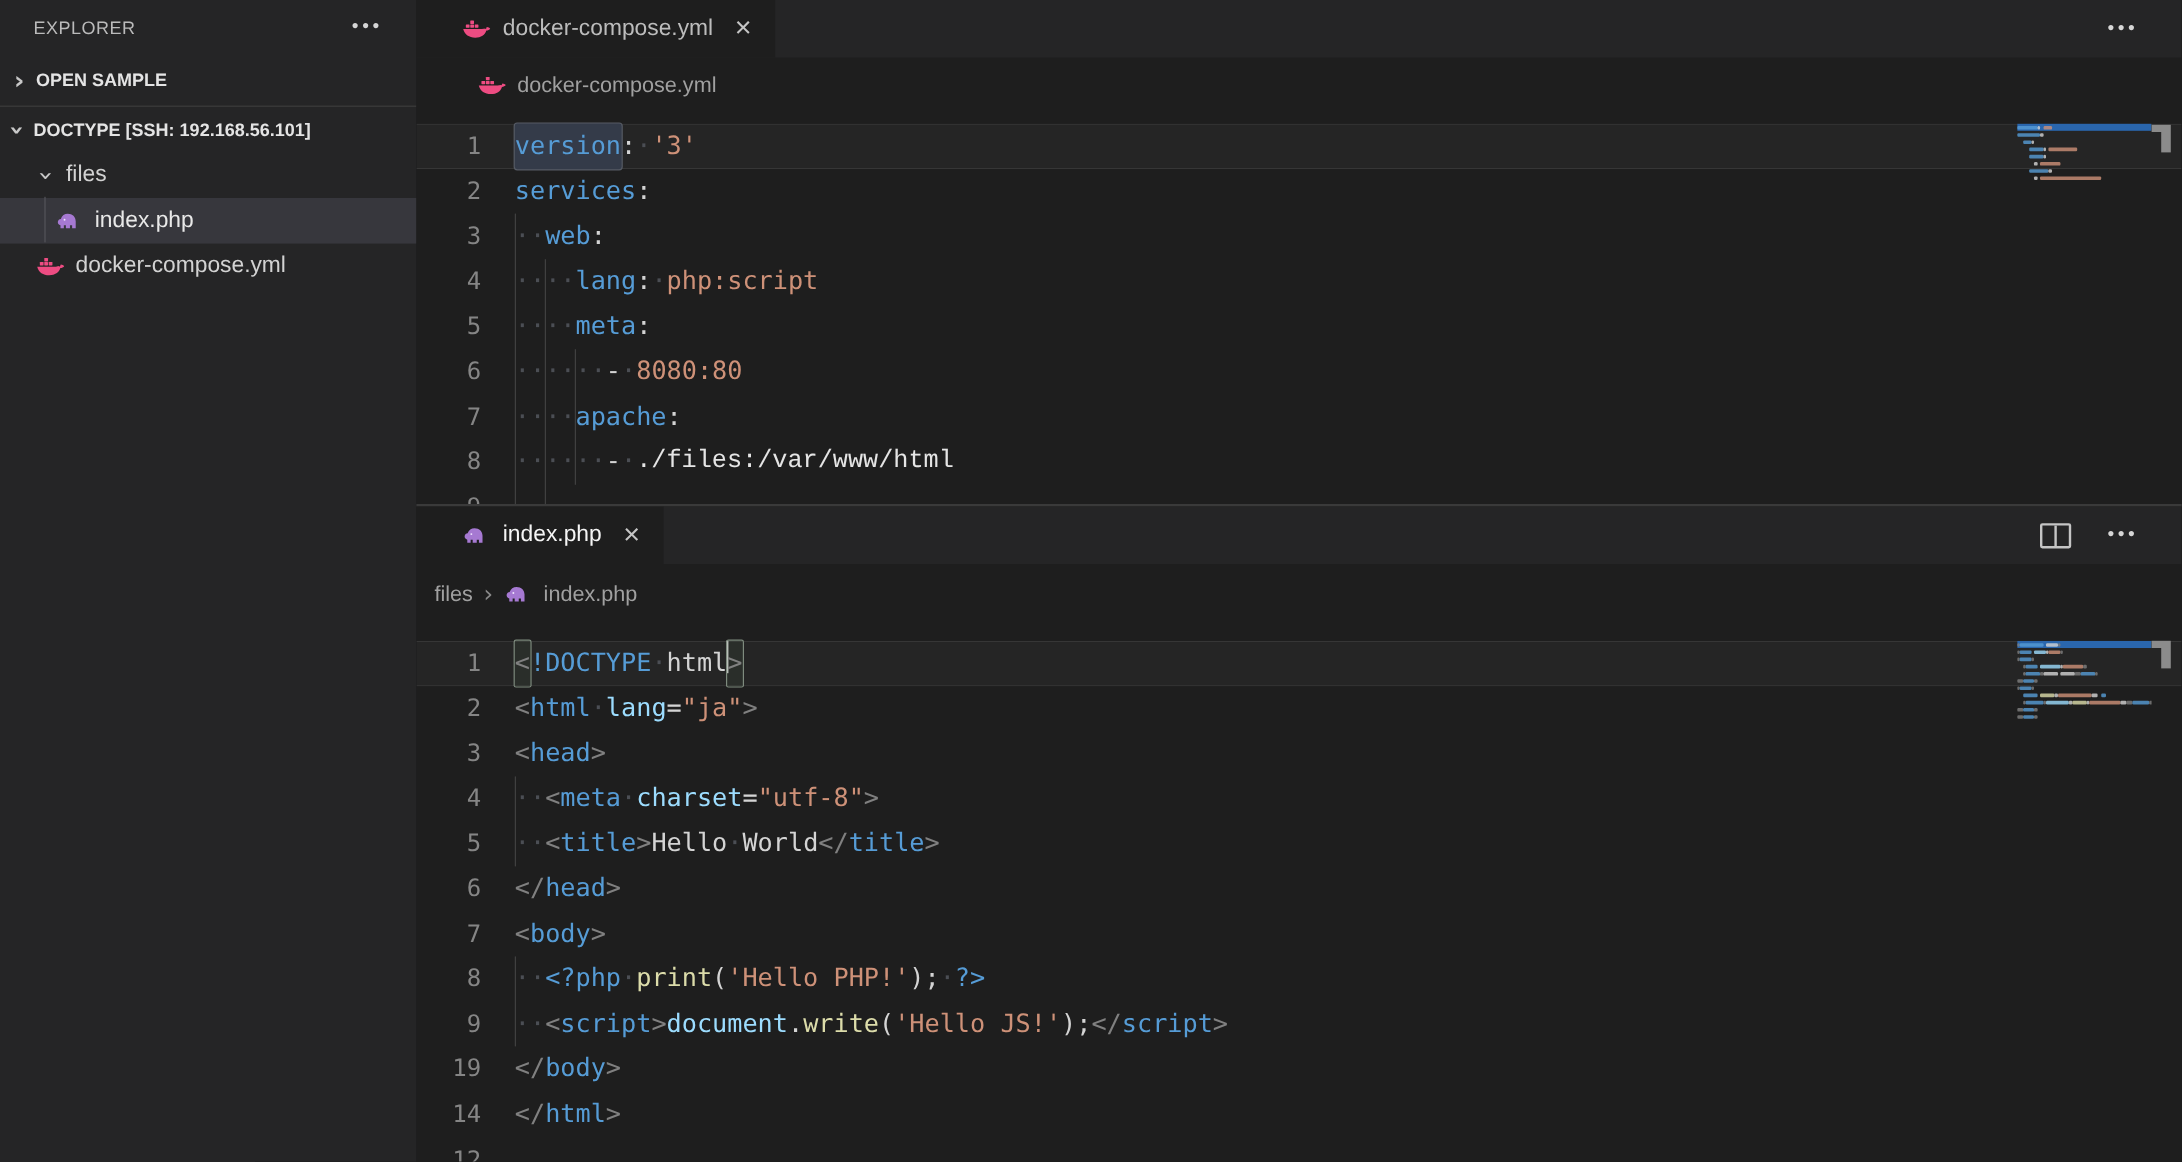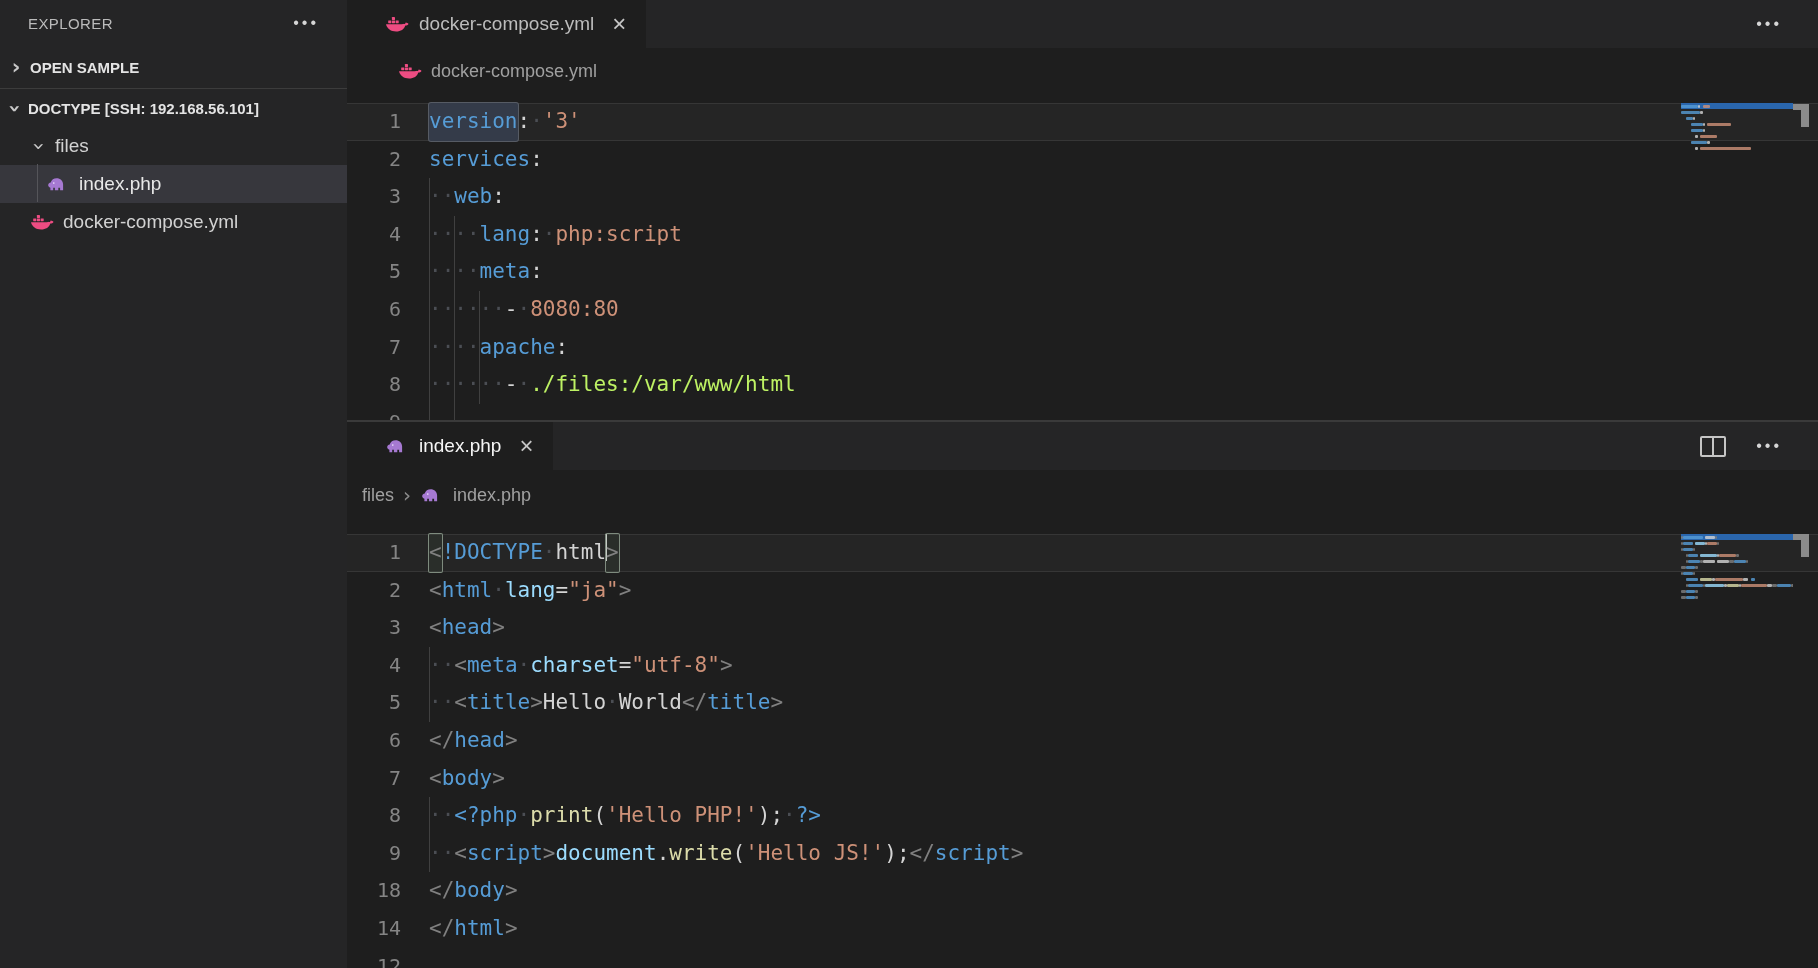--- a/index.html
+++ b/index.html
@@ -158,21 +158,21 @@
           <span>docker-compose.yml</span>
         </div>
         <div class="code">
           <div class="line current"><span class="gut">1</span><span class="tk box-word" style="color: rgb(86, 156, 214);">version</span><span class="tk" style="color: rgb(212, 212, 212);">:</span><span class="tk" style="color: rgb(75, 78, 84);">·</span><span class="tk" style="color: rgb(206, 145, 120);">'3'</span></div>
           <div class="line"><span class="gut">2</span><span class="tk" style="color: rgb(86, 156, 214);">services</span><span class="tk" style="color: rgb(212, 212, 212);">:</span></div>
           <div class="line"><span class="gut">3</span><span class="tk" style="color: rgb(75, 78, 84);">··</span><span class="tk" style="color: rgb(86, 156, 214);">web</span><span class="tk" style="color: rgb(212, 212, 212);">:</span></div>
           <div class="line"><span class="gut">4</span><span class="tk" style="color: rgb(75, 78, 84);">····</span><span class="tk" style="color: rgb(86, 156, 214);">lang</span><span class="tk" style="color: rgb(212, 212, 212);">:</span><span class="tk" style="color: rgb(75, 78, 84);">·</span><span class="tk" style="color: rgb(206, 145, 120);">php:script</span></div>
           <div class="line"><span class="gut">5</span><span class="tk" style="color: rgb(75, 78, 84);">····</span><span class="tk" style="color: rgb(86, 156, 214);">meta</span><span class="tk" style="color: rgb(212, 212, 212);">:</span></div>
           <div class="line"><span class="gut">6</span><span class="tk" style="color: rgb(75, 78, 84);">······</span><span class="tk" style="color: rgb(212, 212, 212);">-</span><span class="tk" style="color: rgb(75, 78, 84);">·</span><span class="tk" style="color: rgb(206, 145, 120);">8080:80</span></div>
           <div class="line"><span class="gut">7</span><span class="tk" style="color: rgb(75, 78, 84);">····</span><span class="tk" style="color: rgb(86, 156, 214);">apache</span><span class="tk" style="color: rgb(212, 212, 212);">:</span></div>
-          <div class="line"><span class="gut">8</span><span class="tk" style="color: rgb(75, 78, 84);">······</span><span class="tk" style="color: rgb(212, 212, 212);">-</span><span class="tk" style="color: rgb(75, 78, 84);">·</span><span class="tk" style="color: #bef264;">./files:/var/www/html</span></div>
+          <div class="line"><span class="gut">8</span><span class="tk" style="color: rgb(75, 78, 84);">······</span><span class="tk" style="color: rgb(212, 212, 212);">-</span><span class="tk" style="color: rgb(75, 78, 84);">·</span><span class="tk" style="color: #e5e5e5; font-family: Liberation Mono, monospace;">./files:/var/www/html</span></div>
           <div class="line"><span class="gut">9</span></div>
           <div class="guide" style="left: 82px; top: 84px; height: 242px;"></div>
           <div class="guide" style="left: 107px; top: 122px; height: 204px;"></div>
           <div class="guide" style="left: 132px; top: 197px; height: 113px;"></div>
         </div>
         <div class="minimap">
           <div class="mrow hl">
             <span class="seg" style="width: 16.8px; background: rgb(86, 156, 214); opacity: 0.8;"></span>
             <span class="seg" style="width: 2.4px; background: rgb(212, 212, 212); opacity: 0.8;"></span>
             <span class="seg" style="width: 2.4px;"></span>
@@ -251,21 +251,21 @@
         <div class="code">
           <div class="line current"><span class="gut">1</span><span class="tk box-bracket" style="color: rgb(128, 128, 128);">&lt;</span><span class="tk" style="color: rgb(86, 156, 214);">!DOCTYPE</span><span class="tk" style="color: rgb(75, 78, 84);">·</span><span class="tk" style="color: rgb(212, 212, 212);">html</span><span class="caret"></span><span class="tk box-bracket" style="color: rgb(128, 128, 128);">&gt;</span></div>
           <div class="line"><span class="gut">2</span><span class="tk" style="color: rgb(128, 128, 128);">&lt;</span><span class="tk" style="color: rgb(86, 156, 214);">html</span><span class="tk" style="color: rgb(75, 78, 84);">·</span><span class="tk" style="color: rgb(156, 220, 254);">lang</span><span class="tk" style="color: rgb(212, 212, 212);">=</span><span class="tk" style="color: rgb(206, 145, 120);">"ja"</span><span class="tk" style="color: rgb(128, 128, 128);">&gt;</span></div>
           <div class="line"><span class="gut">3</span><span class="tk" style="color: rgb(128, 128, 128);">&lt;</span><span class="tk" style="color: rgb(86, 156, 214);">head</span><span class="tk" style="color: rgb(128, 128, 128);">&gt;</span></div>
           <div class="line"><span class="gut">4</span><span class="tk" style="color: rgb(75, 78, 84);">··</span><span class="tk" style="color: rgb(128, 128, 128);">&lt;</span><span class="tk" style="color: rgb(86, 156, 214);">meta</span><span class="tk" style="color: rgb(75, 78, 84);">·</span><span class="tk" style="color: rgb(156, 220, 254);">charset</span><span class="tk" style="color: rgb(212, 212, 212);">=</span><span class="tk" style="color: rgb(206, 145, 120);">"utf-8"</span><span class="tk" style="color: rgb(128, 128, 128);">&gt;</span></div>
           <div class="line"><span class="gut">5</span><span class="tk" style="color: rgb(75, 78, 84);">··</span><span class="tk" style="color: rgb(128, 128, 128);">&lt;</span><span class="tk" style="color: rgb(86, 156, 214);">title</span><span class="tk" style="color: rgb(128, 128, 128);">&gt;</span><span class="tk" style="color: rgb(212, 212, 212);">Hello</span><span class="tk" style="color: rgb(75, 78, 84);">·</span><span class="tk" style="color: rgb(212, 212, 212);">World</span><span class="tk" style="color: rgb(128, 128, 128);">&lt;/</span><span class="tk" style="color: rgb(86, 156, 214);">title</span><span class="tk" style="color: rgb(128, 128, 128);">&gt;</span></div>
           <div class="line"><span class="gut">6</span><span class="tk" style="color: rgb(128, 128, 128);">&lt;/</span><span class="tk" style="color: rgb(86, 156, 214);">head</span><span class="tk" style="color: rgb(128, 128, 128);">&gt;</span></div>
           <div class="line"><span class="gut">7</span><span class="tk" style="color: rgb(128, 128, 128);">&lt;</span><span class="tk" style="color: rgb(86, 156, 214);">body</span><span class="tk" style="color: rgb(128, 128, 128);">&gt;</span></div>
           <div class="line"><span class="gut">8</span><span class="tk" style="color: rgb(75, 78, 84);">··</span><span class="tk" style="color: rgb(86, 156, 214);">&lt;?php</span><span class="tk" style="color: rgb(75, 78, 84);">·</span><span class="tk" style="color: rgb(220, 220, 170);">print</span><span class="tk" style="color: rgb(212, 212, 212);">(</span><span class="tk" style="color: rgb(206, 145, 120);">'Hello PHP!'</span><span class="tk" style="color: rgb(212, 212, 212);">);</span><span class="tk" style="color: rgb(75, 78, 84);">·</span><span class="tk" style="color: rgb(86, 156, 214);">?&gt;</span></div>
           <div class="line"><span class="gut">9</span><span class="tk" style="color: rgb(75, 78, 84);">··</span><span class="tk" style="color: rgb(128, 128, 128);">&lt;</span><span class="tk" style="color: rgb(86, 156, 214);">script</span><span class="tk" style="color: rgb(128, 128, 128);">&gt;</span><span class="tk" style="color: rgb(156, 220, 254);">document</span><span class="tk" style="color: rgb(212, 212, 212);">.</span><span class="tk" style="color: rgb(220, 220, 170);">write</span><span class="tk" style="color: rgb(212, 212, 212);">(</span><span class="tk" style="color: rgb(206, 145, 120);">'Hello JS!'</span><span class="tk" style="color: rgb(212, 212, 212);">);</span><span class="tk" style="color: rgb(128, 128, 128);">&lt;/</span><span class="tk" style="color: rgb(86, 156, 214);">script</span><span class="tk" style="color: rgb(128, 128, 128);">&gt;</span></div>
-          <div class="line"><span class="gut">18</span><span class="tk" style="color: rgb(128, 128, 128);">&lt;/</span><span class="tk" style="color: rgb(86, 156, 214);">body</span><span class="tk" style="color: rgb(128, 128, 128);">&gt;</span></div>
+          <div class="line"><span class="gut">19</span><span class="tk" style="color: rgb(128, 128, 128);">&lt;/</span><span class="tk" style="color: rgb(86, 156, 214);">body</span><span class="tk" style="color: rgb(128, 128, 128);">&gt;</span></div>
           <div class="line"><span class="gut">14</span><span class="tk" style="color: rgb(128, 128, 128);">&lt;/</span><span class="tk" style="color: rgb(86, 156, 214);">html</span><span class="tk" style="color: rgb(128, 128, 128);">&gt;</span></div>
           <div class="line"><span class="gut">12</span></div>
           <div class="guide" style="left: 82px; top: 127px; height: 75px;"></div>
           <div class="guide" style="left: 82px; top: 277px; height: 75px;"></div>
         </div>
         <div class="minimap">
           <div class="mrow hl">
             <span class="seg" style="width: 2.4px; background: rgb(128, 128, 128); opacity: 0.8;"></span>
             <span class="seg" style="width: 19.2px; background: rgb(86, 156, 214); opacity: 0.8;"></span>
             <span class="seg" style="width: 2.4px;"></span>

